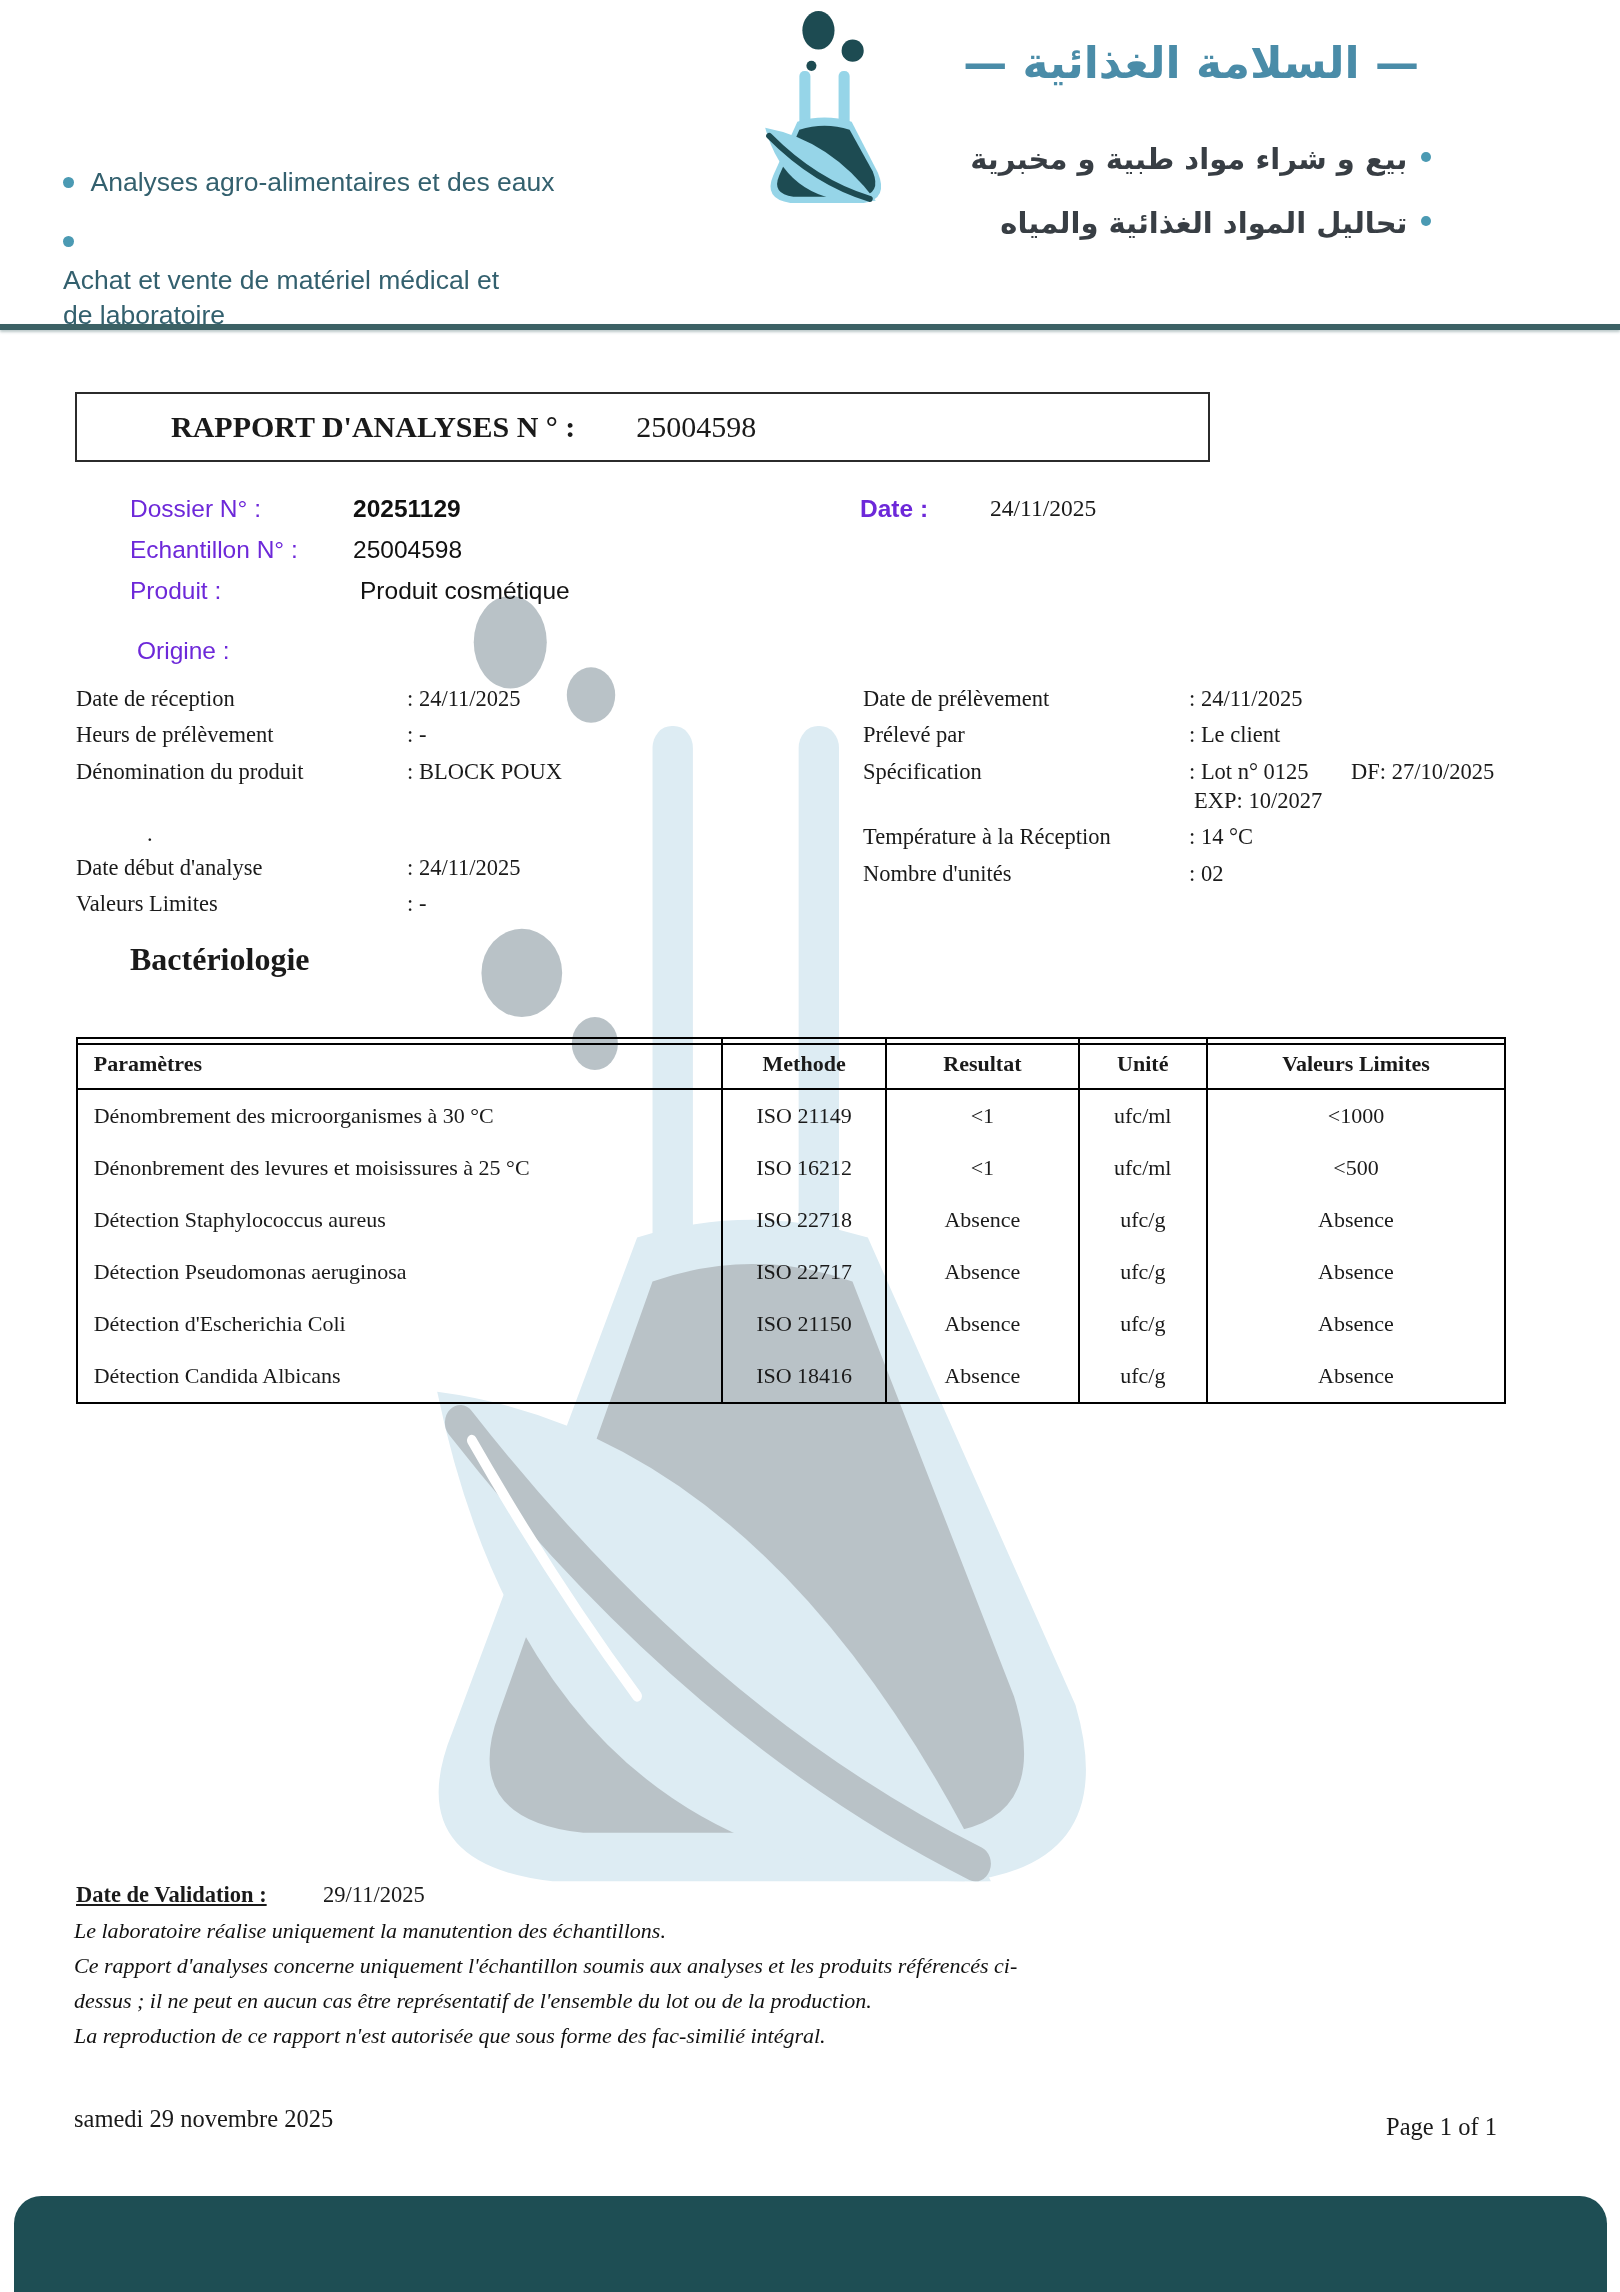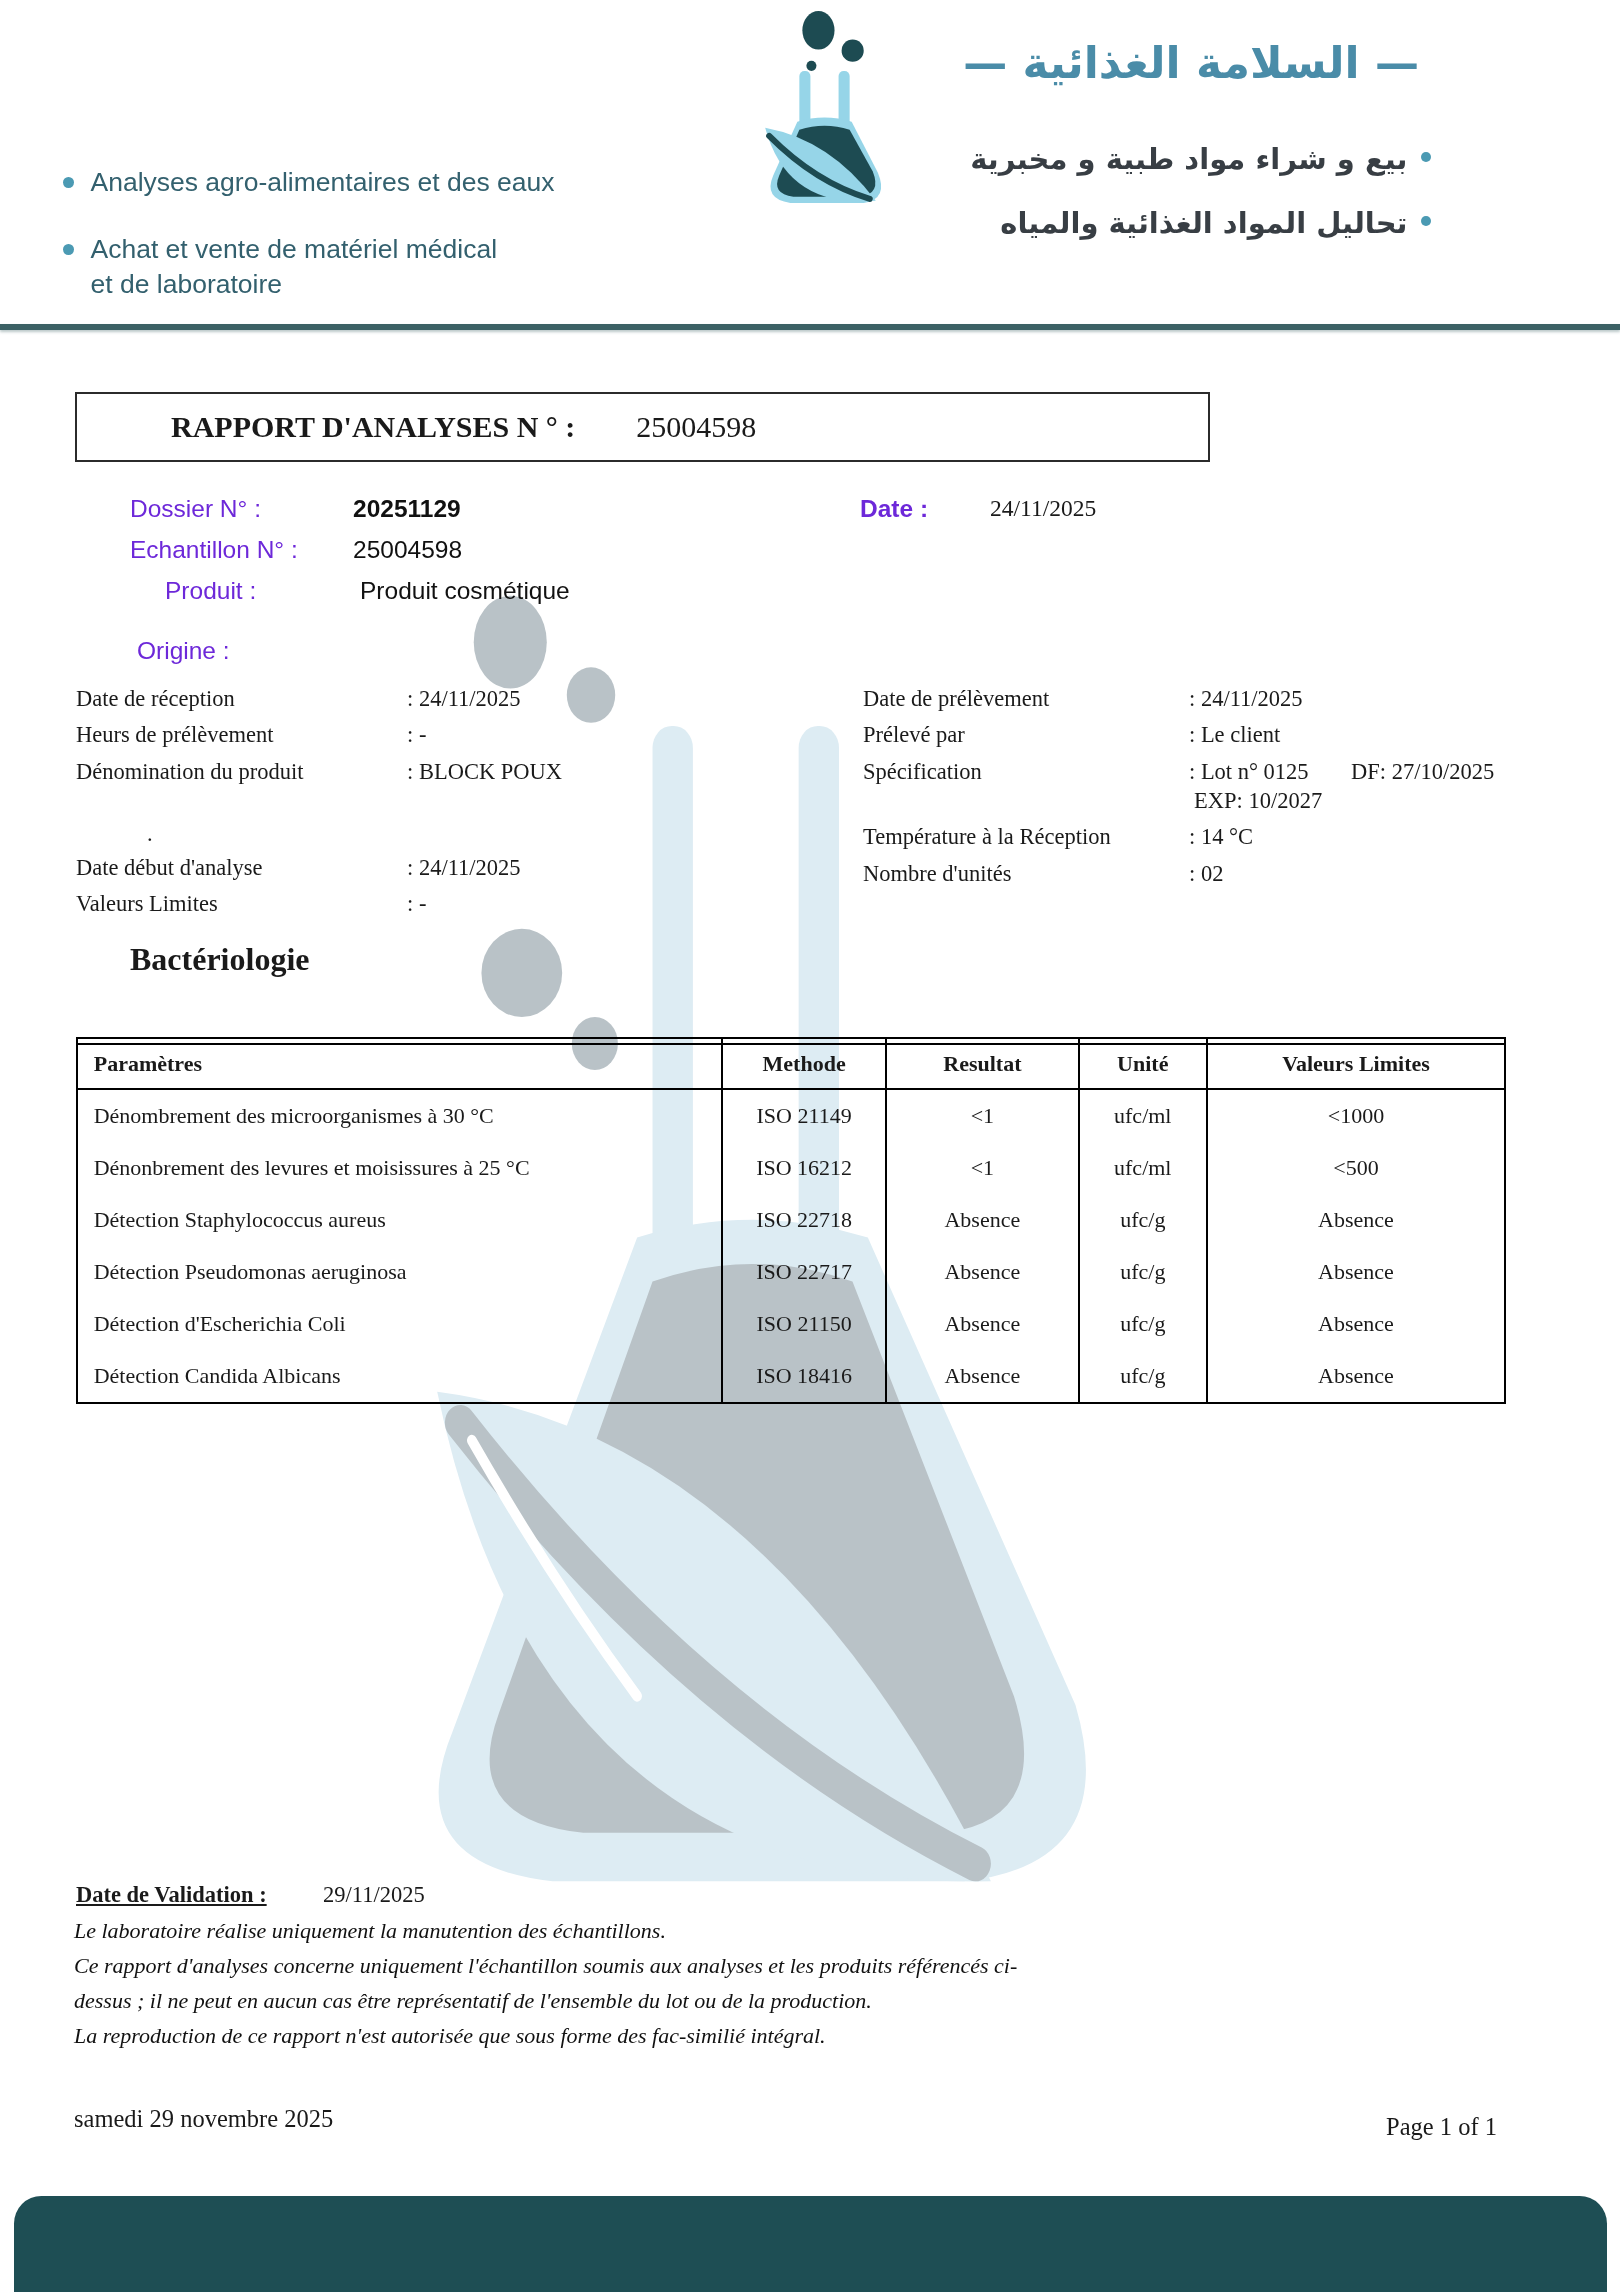--- a/index.html
+++ b/index.html
@@ -85,21 +85,21 @@
     <path d="M62,112 L38,165 Q28,188 55,192 L128,192 Q153,188 142,162 L116,112 Q89,104 62,112 Z" fill="var(--c2)"></path>
     <path d="M64,120 L44,165 Q36,183 58,186 L124,186 Q146,183 137,161 L114,120 Q89,112 64,120 Z" fill="var(--c1)"></path>
     <path d="M30,118 Q95,130 140,190 Q52,198 30,118 Z" fill="var(--c2)"></path>
     <path d="M34,126 Q80,172 134,188" stroke="var(--c1)" stroke-width="6" fill="none" stroke-linecap="round"></path>
   </svg>
 
   <div class="abs z1 svc" style="left:63px;top:165px;width:510px;">
     <span class="dot"></span>
     <span>Analyses agro-alimentaires et des eaux</span>
   </div>
-  <div class="abs z1 svc" style="left:63px;top:232px;width:461px;">
+  <div class="abs z1 svc" style="left:63px;top:224px;width:461px;flex-direction:column;">
     <span class="dot"></span>
     <span>Achat et vente de matériel médical et de laboratoire</span>
   </div>
 
   <div class="abs z1 ar ar-title" dir="rtl" style="right:201px;top:37px;">— السلامة الغذائية —</div>
   <div class="abs z1 ar ar-item" dir="rtl" style="right:189px;top:142px;">
     <span class="dot"></span>
     <span>بيع و شراء مواد طبية و مخبرية</span>
   </div>
   <div class="abs z1 ar ar-item" dir="rtl" style="right:189px;top:206px;">
@@ -111,21 +111,21 @@
 
   <div class="abs z1 titlebox">
     <span class="lbl">RAPPORT D'ANALYSES N ° :</span>
     <span class="val">25004598</span>
   </div>
 
   <div class="abs z1 f-lbl" style="left:130px;top:495px;">Dossier N° :</div>
   <div class="abs z1 f-val" style="left:353px;top:495px;font-weight:bold;">20251129</div>
   <div class="abs z1 f-lbl" style="left:130px;top:536px;">Echantillon N° :</div>
   <div class="abs z1 f-val" style="left:353px;top:536px;">25004598</div>
-  <div class="abs z1 f-lbl" style="left:130px;top:577px;margin-left:35px;">Produit  :</div>
+  <div class="abs z1 f-lbl" style="left:130px;top:577px;">Produit  :</div>
   <div class="abs z1 f-val" style="left:360px;top:577px;">Produit cosmétique</div>
   <div class="abs z1 f-lbl" style="left:860px;top:495px;font-weight:bold;">Date  :</div>
   <div class="abs z1 d-txt" style="left:990px;top:495px;font-size:23.5px;">24/11/2025</div>
   <div class="abs z1 f-lbl" style="left:137px;top:637px;">Origine  :</div>
 
   <div class="abs z1 d-txt" style="left:76px;top:686px;">Date de réception</div>
   <div class="abs z1 d-txt" style="left:407px;top:686px;">: 24/11/2025</div>
   <div class="abs z1 d-txt" style="left:76px;top:722px;">Heurs de prélèvement</div>
   <div class="abs z1 d-txt" style="left:407px;top:722px;">: -</div>
   <div class="abs z1 d-txt" style="left:76px;top:759px;">Dénomination du produit</div>

